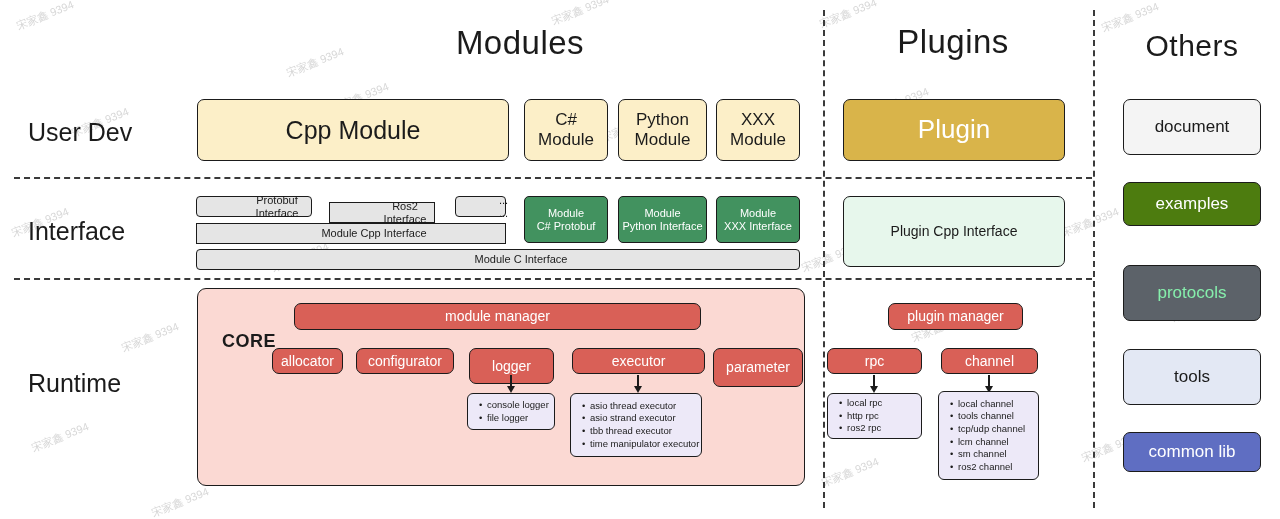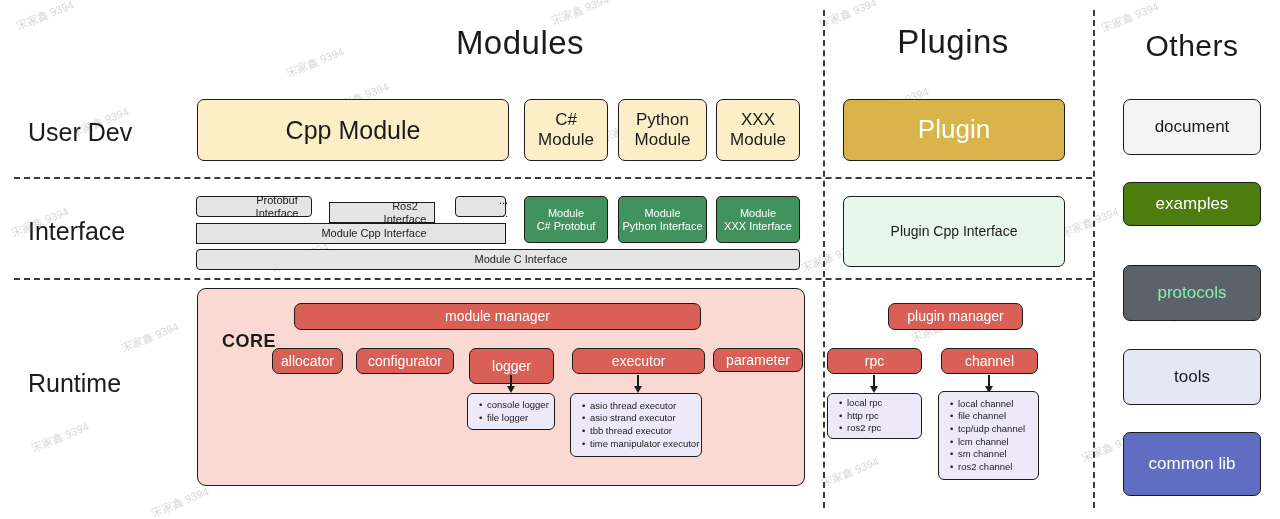--- a/index.html
+++ b/index.html
@@ -161,21 +161,21 @@
 </div>
 <div class="box redbar" style="left:356px; top:348px; width:98px; height:26px">
   <span>configurator</span>
 </div>
 <div class="box redbar" style="left:469px; top:348px; width:85px; height:36px">
   <span>logger</span>
 </div>
 <div class="box redbar" style="left:572px; top:348px; width:133px; height:26px">
   <span>executor</span>
 </div>
-<div class="box redbar" style="left:713px; top:348px; width:90px; height:24px">
+<div class="box redbar" style="left:713px; top:348px; width:90px; height:39px">
   <span>parameter</span>
 </div>
 <div class="box redbar" style="left:827px; top:348px; width:95px; height:26px">
   <span>rpc</span>
 </div>
 <div class="box redbar" style="left:941px; top:348px; width:97px; height:26px">
   <span>channel</span>
 </div>
 
 <div class="arrow" style="left:510px; top:375px; height:12px"></div>
@@ -200,35 +200,35 @@
 <div class="listbox lav" style="left:827px; top:393px; width:95px; height:46px">
   <ul>
     <li>local rpc</li>
     <li>http rpc</li>
     <li>ros2 rpc</li>
   </ul>
 </div>
 <div class="listbox lav" style="left:938px; top:391px; width:101px; height:89px">
   <ul>
     <li>local channel</li>
-    <li>file channel</li>
+    <li>tools channel</li>
     <li>tcp/udp channel</li>
     <li>lcm channel</li>
     <li>sm channel</li>
     <li>ros2 channel</li>
   </ul>
 </div>
 
 <div class="box others-box" style="left:1123px; top:99px; width:138px; height:56px; background:#F4F4F4">
   <span>document</span>
 </div>
 <div class="box others-box" style="left:1123px; top:182px; width:138px; height:44px; background:#4d7c0f; color:#ffffff">
   <span>examples</span>
 </div>
 <div class="box others-box" style="left:1123px; top:265px; width:138px; height:56px; background:#5C6269; color:#86efac">
   <span>protocols</span>
 </div>
 <div class="box others-box" style="left:1123px; top:349px; width:138px; height:56px; background:#E3E8F4">
   <span>tools</span>
 </div>
-<div class="box others-box" style="left:1123px; top:432px; width:138px; height:64px; background:#5F6EC2; color:#ffffff">
+<div class="box others-box" style="left:1123px; top:432px; width:138px; height:40px; background:#5F6EC2; color:#ffffff">
   <span>common lib</span>
 </div>
 
 </body></html>

